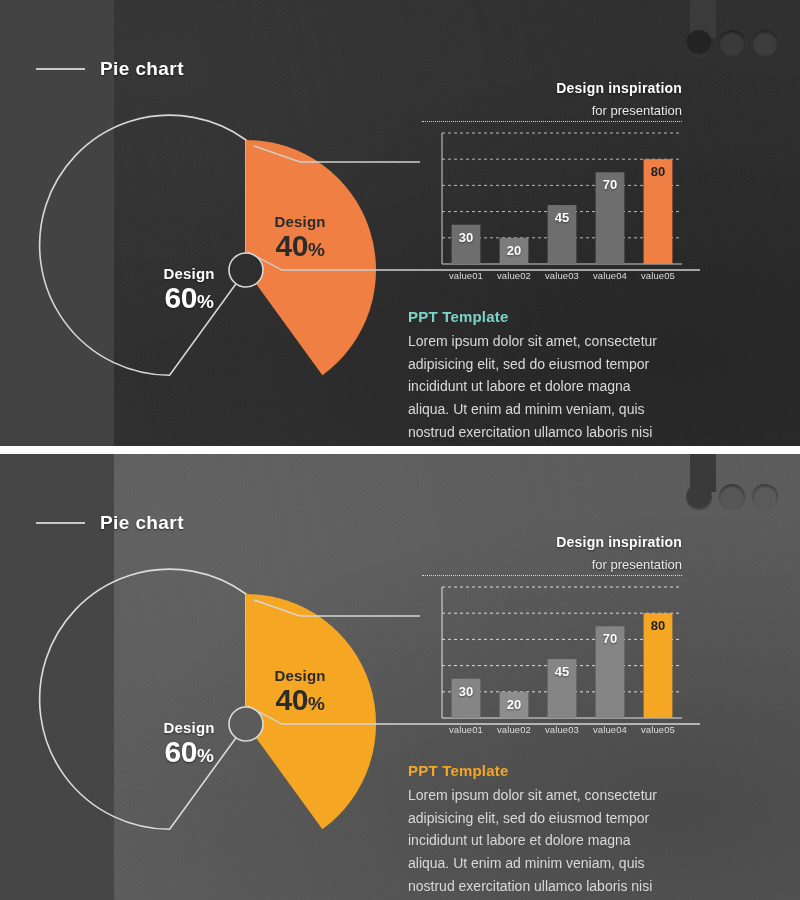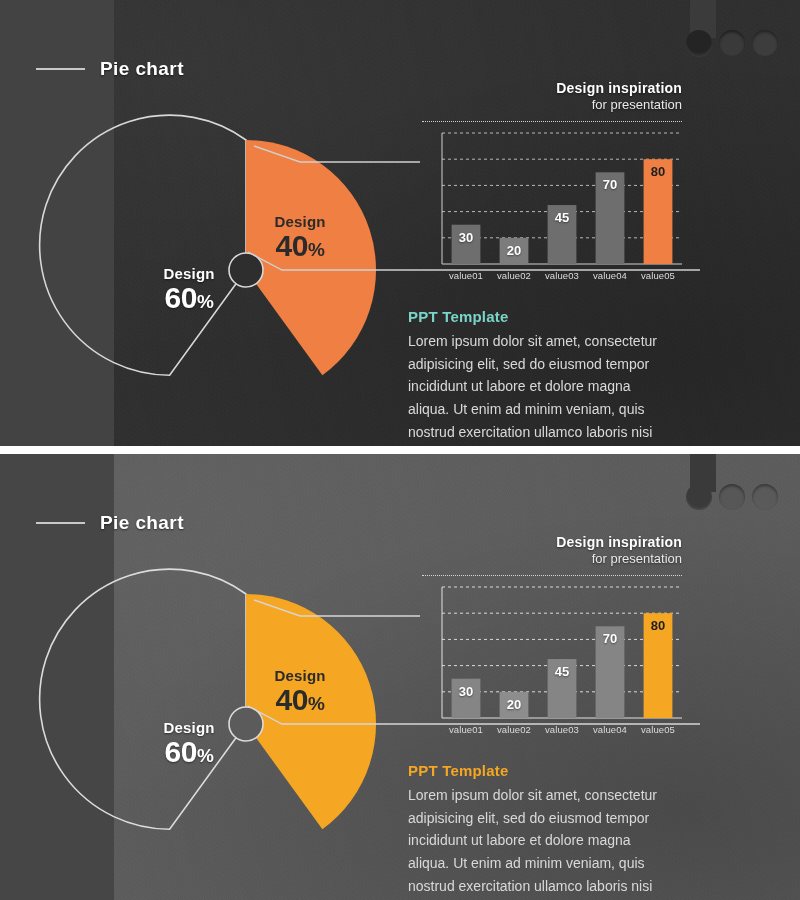--- a/index.html
+++ b/index.html
@@ -69,21 +69,21 @@
   .pie-lbl .vl { display: block; font-size: 30px; font-weight: bold; letter-spacing: -.5px; margin-top: 2px; }
   .pie-lbl .vl .pct { font-size: 19px; }
   .lbl-40 { left: 132px; top: 78px; width: 112px; color: #2b2b2b; }
   .lbl-60 { left: 18px; top: 130px; width: 118px; color: #ffffff; text-shadow: 0 1px 2px rgba(0,0,0,.5); }
 
   
   .bc { position: absolute; left: 442px; top: 133px; width: 240px; height: 131px; }
   .bc svg { display: block; overflow: visible; }
   .bc-head { position: absolute; right: 118px; top: 80px; width: 260px; text-align: right; }
   .bc-head .h1 { color: #fff; font-size: 14px; font-weight: bold; letter-spacing: .2px; text-shadow: 0 1px 2px rgba(0,0,0,.5); }
-  .bc-head .h2 { color: #e8e8e8; font-size: 13px; margin-top: 1px; text-shadow: 0 1px 2px rgba(0,0,0,.5); }
+  .bc-head .h2 { color: #e8e8e8; font-size: 13px; margin-top: 7px; text-shadow: 0 1px 2px rgba(0,0,0,.5); }
   .bc-head-rule {
     position: absolute; right: 118px; top: 121px; width: 260px; height: 0;
     border-top: 1px dotted rgba(235,235,235,.85);
   }
   .bar-val {
     position: absolute; text-align: center; color: #fff;
     font-size: 13px; font-weight: bold;
     text-shadow: 0 1px 2px rgba(0,0,0,.45);
   }
   .bar-val.on-accent { color: #1f1f1f; text-shadow: none; }

